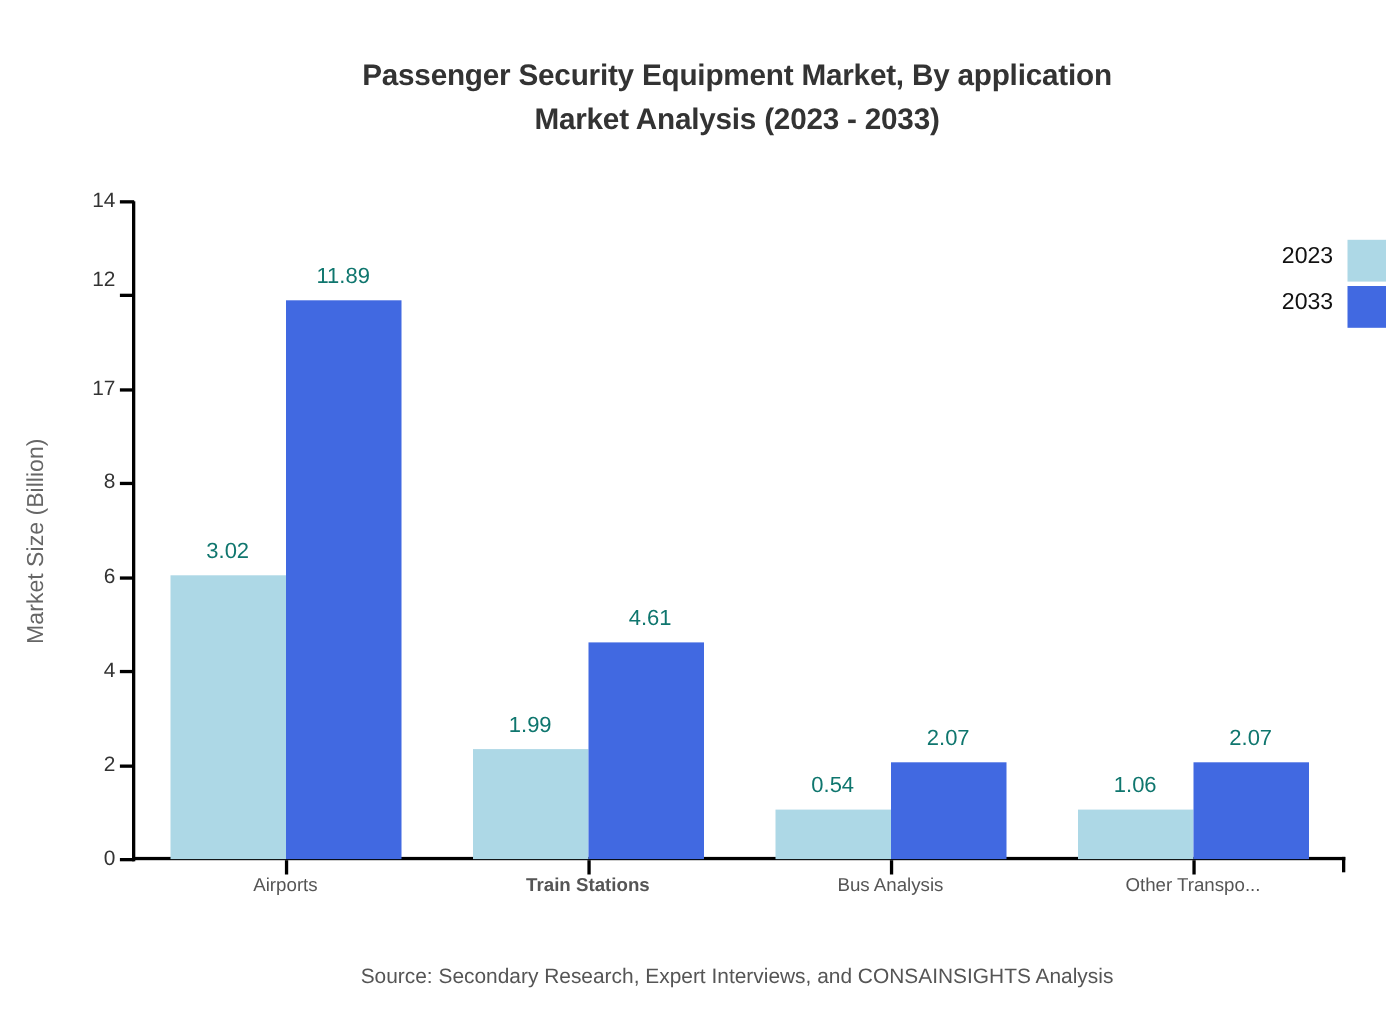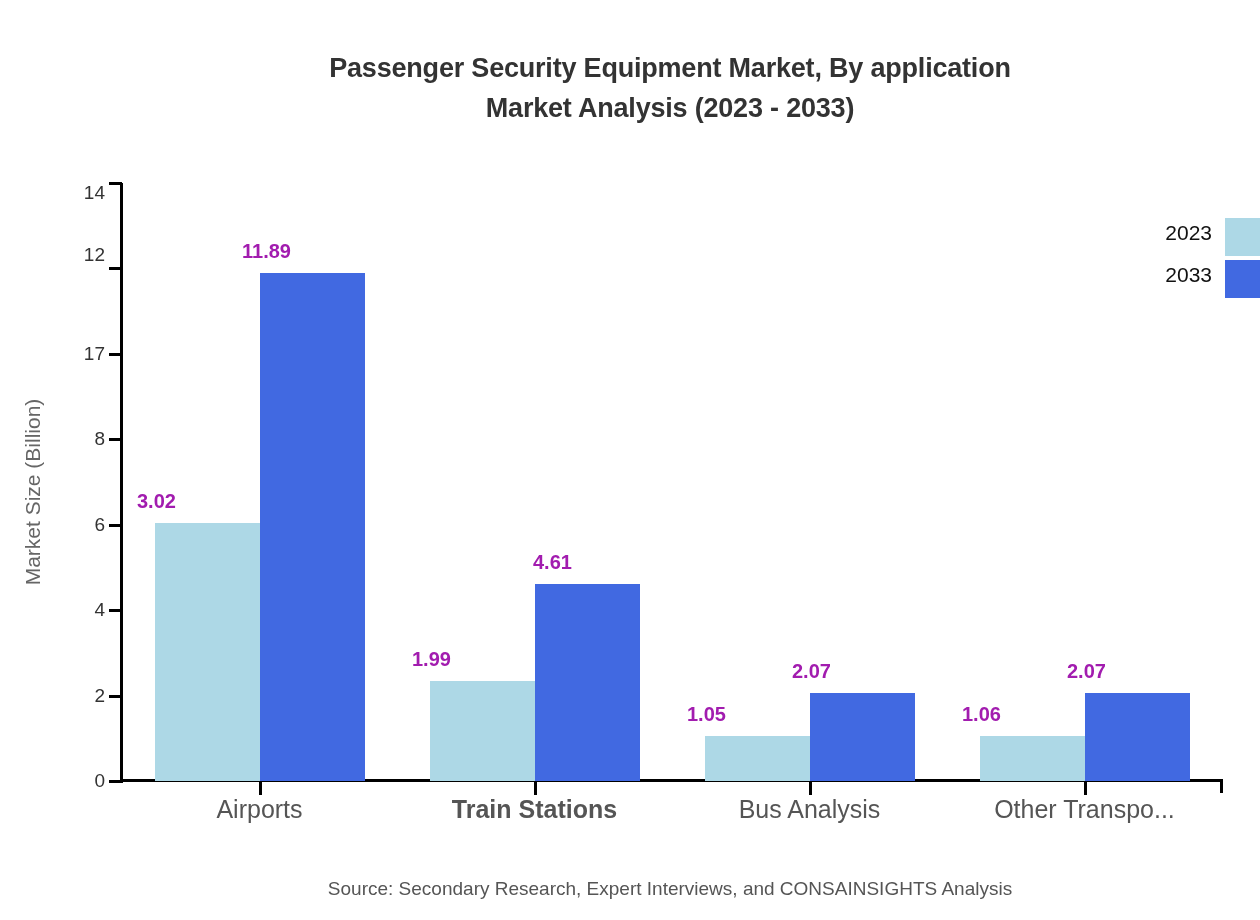--- a/index.html
+++ b/index.html
@@ -110,37 +110,37 @@
     top: 782px;
     width: 3px;
     height: 13px;
     background: #000000;
   }
   .x-tick-label {
     position: absolute;
     top: 795px;
     width: 260px;
     text-align: center;
-    font-size: 25px;
+    font-size: 17px;
     color: #555555;
     white-space: nowrap;
   }
 
   
   .bar {
     position: absolute;
     bottom: 0;
   }
   .bar-label {
     position: absolute;
     width: 140px;
+    text-align: center;
     font-size: 20px;
-    color: #a21caf;
-    white-space: nowrap;
-    font-weight: bold;
+    color: #0f766e;
+    white-space: nowrap;
   }
 
   
   .legend {
     position: absolute;
     left: 1100px;
     top: 218px;
     width: 180px;
   }
   .legend-row {
@@ -198,21 +198,21 @@
       <div class="y-tick-label" style="top: 610.143px;">4</div>
       <div class="y-tick" style="top: 523.714px;"></div>
       <div class="y-tick-label" style="top: 524.714px;">6</div>
       <div class="y-tick" style="top: 438.286px;"></div>
       <div class="y-tick-label" style="top: 439.286px;">8</div>
       <div class="y-tick" style="top: 352.857px;"></div>
       <div class="y-tick-label" style="top: 353.857px;">17</div>
       <div class="y-tick" style="top: 267.429px;"></div>
       <div class="y-tick-label" style="top: 255px;">12</div>
       <div class="y-tick" style="top: 182px;"></div>
-      <div class="y-tick-label" style="top: 193px;">14</div>
+      <div class="y-tick-label" style="top: 183px;">14</div>
     </div>
   <div id="x-ticks-layer">
       <div class="x-tick" style="left: 258.5px;"></div>
       <div class="x-tick-label" style="left: 129.5px;">Airports</div>
       <div class="x-tick" style="left: 533.5px;"></div>
       <div class="x-tick-label" style="left: 404.5px; font-weight: bold;">Train Stations</div>
       <div class="x-tick" style="left: 808.5px;"></div>
       <div class="x-tick-label" style="left: 679.5px;">Bus Analysis</div>
       <div class="x-tick" style="left: 1083.5px;"></div>
       <div class="x-tick-label" style="left: 954.5px;">Other Transpo...</div>
@@ -228,22 +228,22 @@
         <div class="bar" style="left: 687.5px; width: 105px; height: 88.4186px; background: rgb(65, 105, 225);"></div>
         <div class="bar" style="left: 857.5px; width: 105px; height: 45.2771px; background: rgb(173, 216, 230);"></div>
         <div class="bar" style="left: 962.5px; width: 105px; height: 88.4186px; background: rgb(65, 105, 225);"></div>
       </div>
   </div>
 
   <div id="bar-labels-layer">
       <div class="bar-label" style="left: 137px; top: 489.579px;">3.02</div>
       <div class="bar-label" style="left: 242px; top: 240.127px;">11.89</div>
       <div class="bar-label" style="left: 412px; top: 648.049px;">1.99</div>
-      <div class="bar-label" style="left: 533px; top: 551.087px;">4.61</div>
-      <div class="bar-label" style="left: 687px; top: 703.15px;">1.05</div>
+      <div class="bar-label" style="left: 521px; top: 551.087px;">4.61</div>
+      <div class="bar-label" style="left: 687px; top: 703.15px;">0.54</div>
       <div class="bar-label" style="left: 792px; top: 659.581px;">2.07</div>
       <div class="bar-label" style="left: 962px; top: 702.723px;">1.06</div>
       <div class="bar-label" style="left: 1067px; top: 659.581px;">2.07</div>
     </div>
 
   <div class="legend">
     <div class="legend-row">
       <span class="legend-label">2023</span>
       <span class="legend-swatch" id="legend-swatch-0" style="background: rgb(173, 216, 230);"></span>
     </div>

